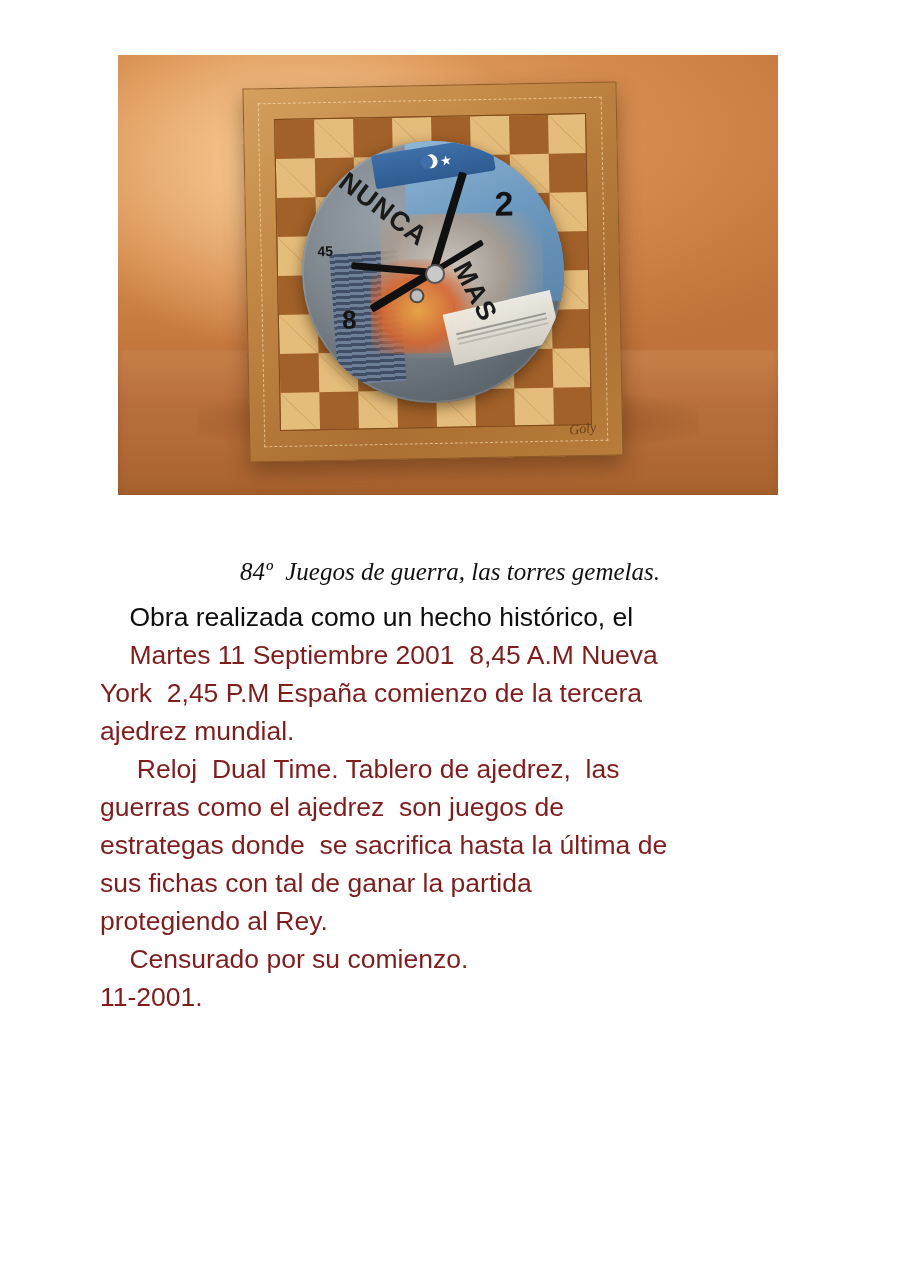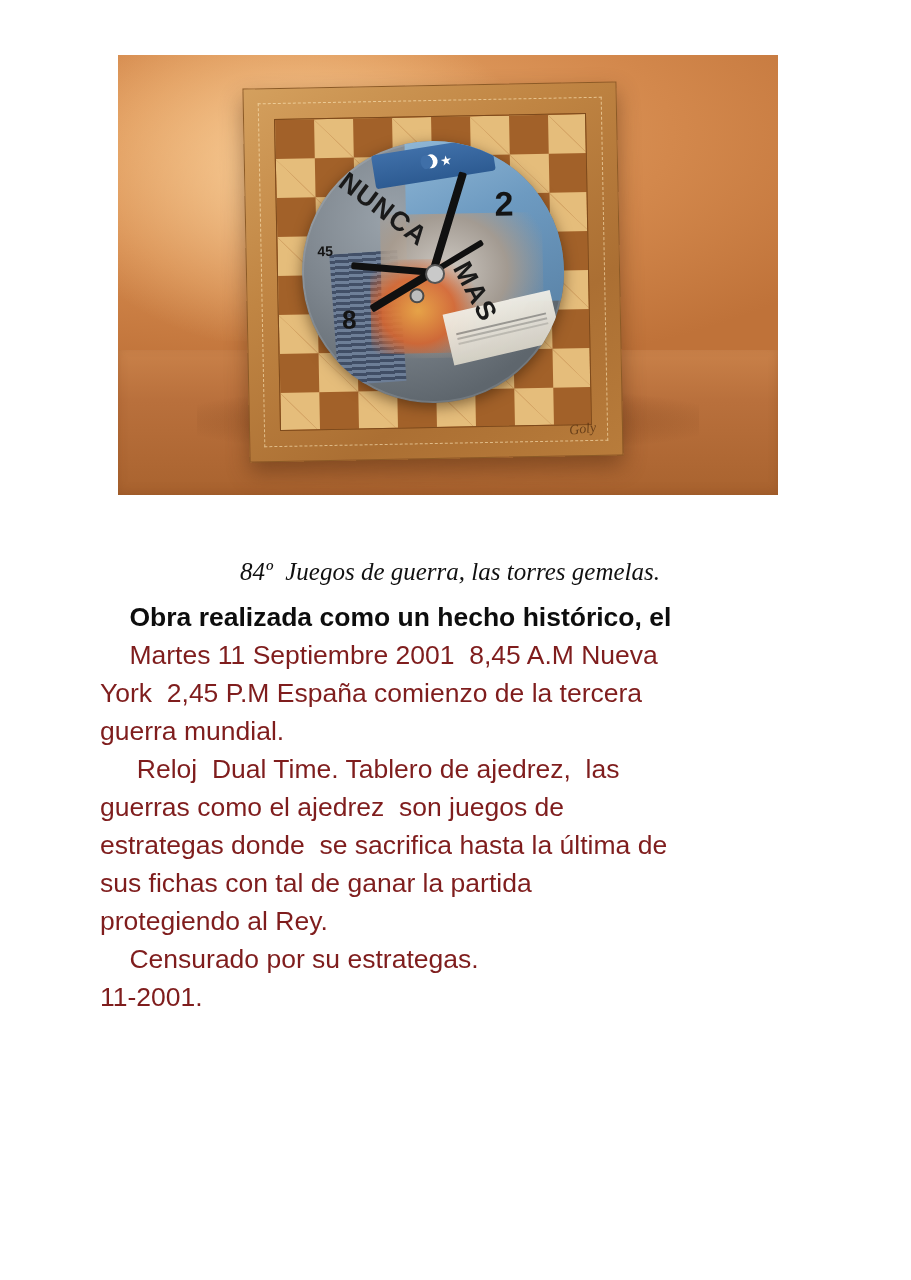--- a/index.html
+++ b/index.html
@@ -342,21 +342,21 @@
   .cap-title {
     font-family: "Liberation Serif", serif;
     font-style: italic;
     font-size: 25px;
     line-height: 40px;
     color: #111;
     white-space: pre;
     text-align: center;
   }
   .cap-bold {
-    font-weight: bold;
+    font-weight: normal;
     font-size: 26.5px;
     line-height: 38px;
     white-space: pre;
   }
   .spacer-sm { height: 6px; }
 </style>
 </head>
 <body>
 
 <div class="figure">
@@ -403,28 +403,28 @@
   <div class="cap-title">84º  Juegos de guerra, las torres gemelas.</div>
   <div class="spacer-sm"></div>
 
   <div>
     <div class="cap-bold">    Obra realizada como un hecho histórico, el</div>
   </div>
 
   <div>
     <div class="cap-line">    Martes 11 Septiembre 2001  8,45 A.M Nueva</div>
     <div class="cap-line">York  2,45 P.M España comienzo de la tercera</div>
-    <div class="cap-line">guerra mundial.</div>
+    <div class="cap-line">ajedrez mundial.</div>
   </div>
 
   <div>
     <div class="cap-line">     Reloj  Dual Time. Tablero de ajedrez,  las</div>
     <div class="cap-line">guerras como el ajedrez  son juegos de</div>
     <div class="cap-line">estrategas donde  se sacrifica hasta la última de</div>
     <div class="cap-line">sus fichas con tal de ganar la partida</div>
     <div class="cap-line">protegiendo al Rey.</div>
   </div>
 
   <div>
-    <div class="cap-line">    Censurado por su estrategas.</div>
+    <div class="cap-line">    Censurado por su comienzo.</div>
     <div class="cap-line">11-2001.</div>
   </div>
 </div>
 
 </body></html>

